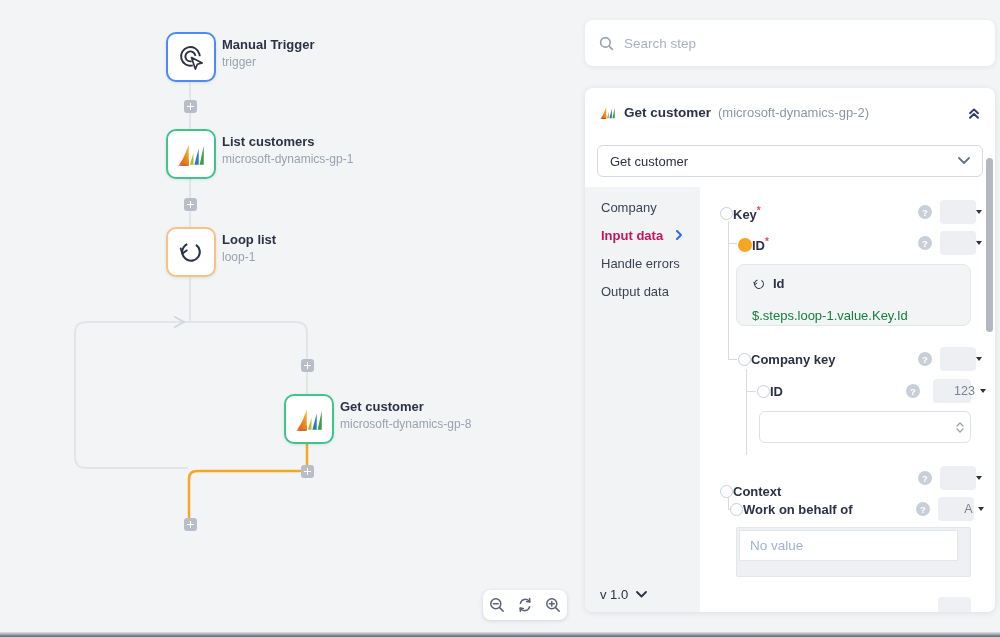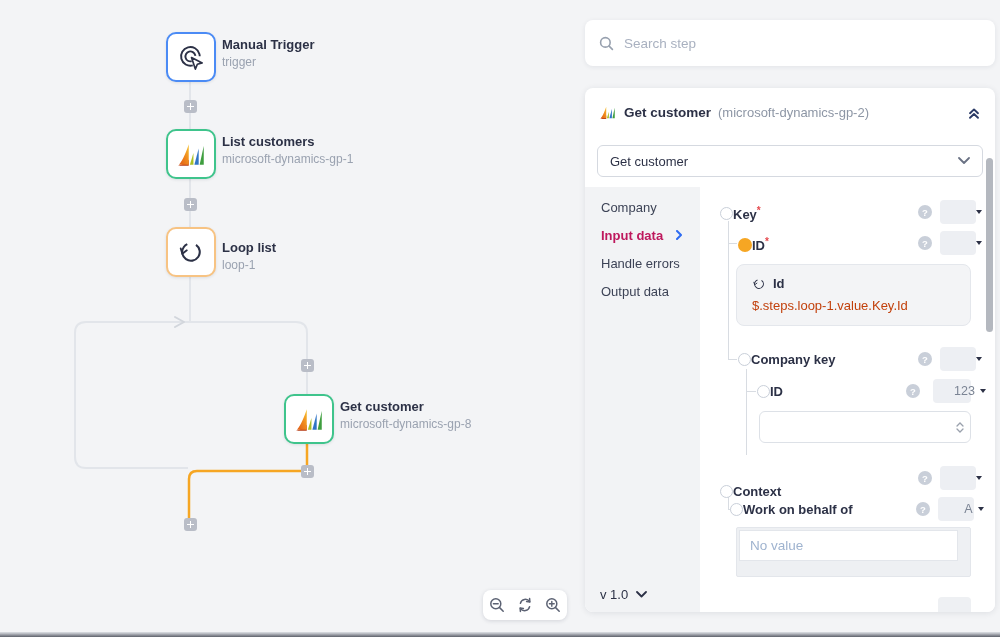--- a/index.html
+++ b/index.html
@@ -70,21 +70,21 @@
              align-items:center; justify-content:center; gap:5px; cursor:pointer;padding-left:36px; }
   .typebtn .txt { font-size:12.5px; color:#7b8494; }
   .caret { width:0; height:0; border-left:3.5px solid transparent; border-right:3.5px solid transparent;
            border-top:4.5px solid #2c3146; }
   .tree { position:absolute; background:#d8dce2; }
 
   .refbox { position:absolute; left:36px; top:77px; width:235px; height:62px; background:#f3f4f6;
             border:1px solid #e4e7ec; border-radius:8px; padding:11px 15px; cursor:pointer; }
   .refbox-head { display:flex; align-items:center; gap:7px; }
   .refbox-name { font-size:13px; font-weight:700; color:#2c3146; }
-  .refbox-val { font-size:13px; color:#c2410c; margin-top:7px; }
+  .refbox-val { font-size:13px; color:#15803d; margin-top:17px; }
 
   .numinput { position:absolute; left:59px; top:224px; width:212px; height:32px; border:1px solid #dde1e7;
               border-radius:6px; background:#fff; display:flex; align-items:center; }
   .numinput input { border:none; outline:none; flex:1; padding:0 10px; font-size:13px; font-family:"Liberation Sans",sans-serif; }
   .spinner { display:flex; flex-direction:column; align-items:center; margin-right:8px; gap:1px; cursor:pointer; }
 
   .txtwrap { position:absolute; left:36px; top:340px; width:235px; height:50px; background:#eef0f3;
              border:1px solid #e3e6eb; border-radius:2px; }
   .txtwrap input { position:absolute; left:2px; top:2px; width:219px; height:31px; border:1px solid #e3e6eb;
                    outline:none; background:#fff; padding:0 10px; font-size:13.5px; font-family:"Liberation Sans",sans-serif; color:#3d4356; }
@@ -153,21 +153,21 @@
     <div class="node-label" style="left:222px;top:134px">
       <div class="node-title">List customers</div>
       <div class="node-sub">microsoft-dynamics-gp-1</div>
     </div>
 
     <div class="node orange" style="left:166px;top:227px">
       <svg width="28" height="28">
           <use href="#loop-glyph" width="28" height="28"></use>
         </svg>
     </div>
-    <div class="node-label" style="left:222px;top:240px">
+    <div class="node-label" style="left:222px;top:232px">
       <div class="node-title">Loop list</div>
       <div class="node-sub">loop-1</div>
     </div>
 
     <div class="node green" style="left:284px;top:394px">
       <svg width="30" height="27">
           <use href="#dyn-logo" width="30" height="27"></use>
         </svg>
     </div>
     <div class="node-label" style="left:340px;top:399px">

